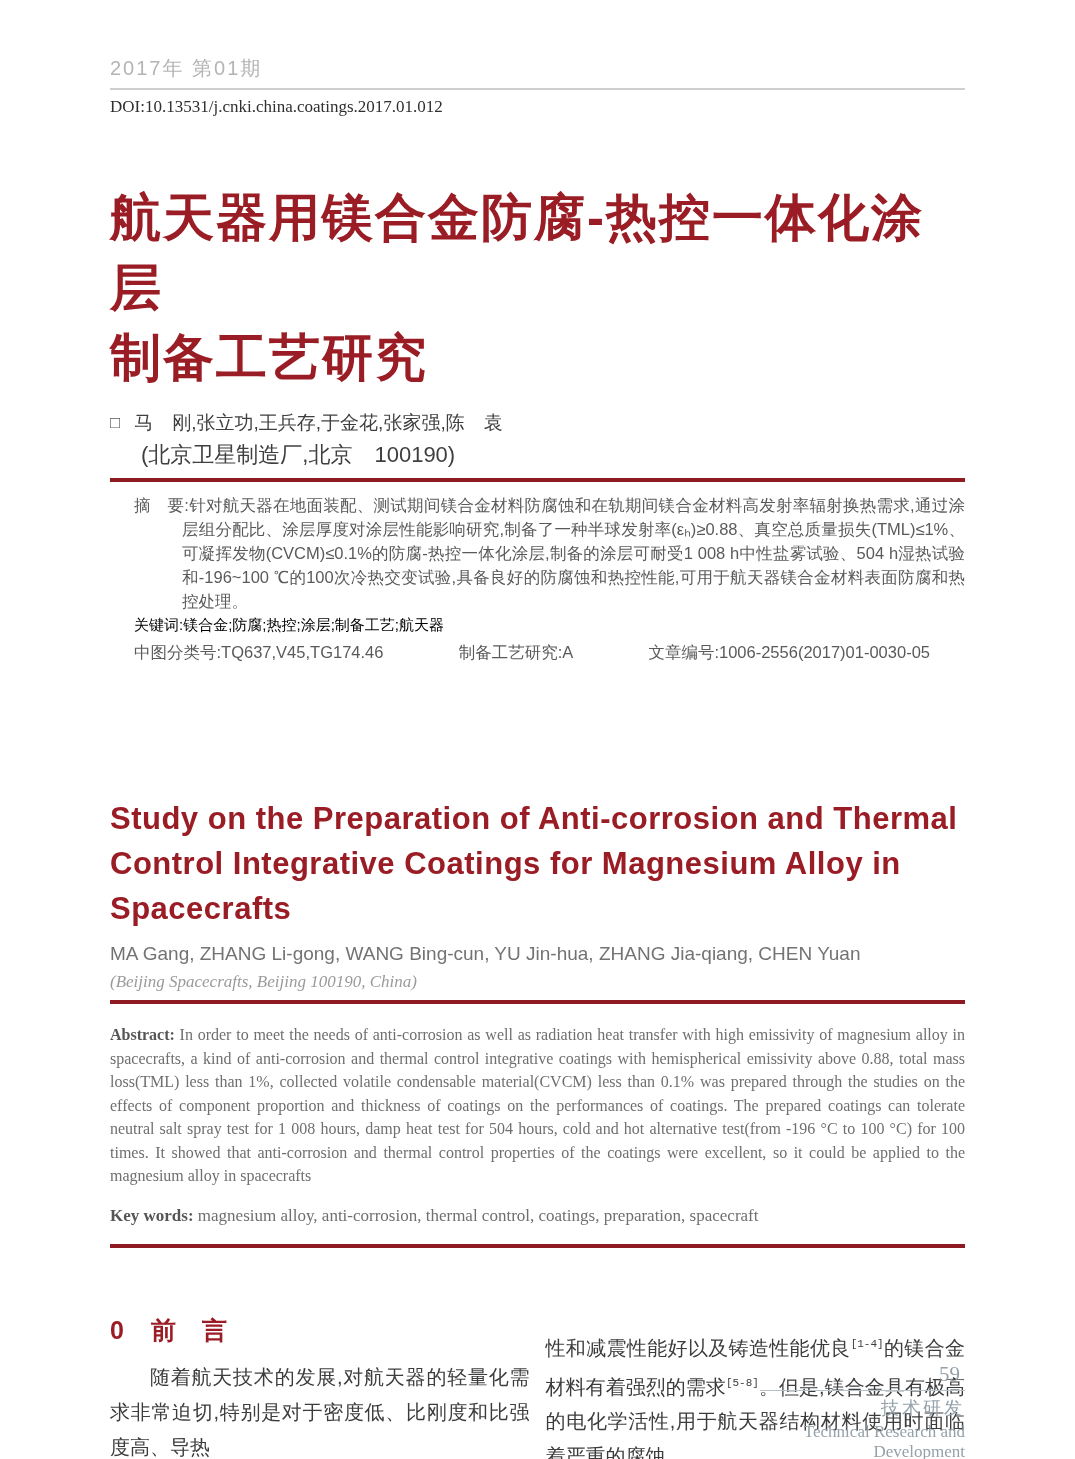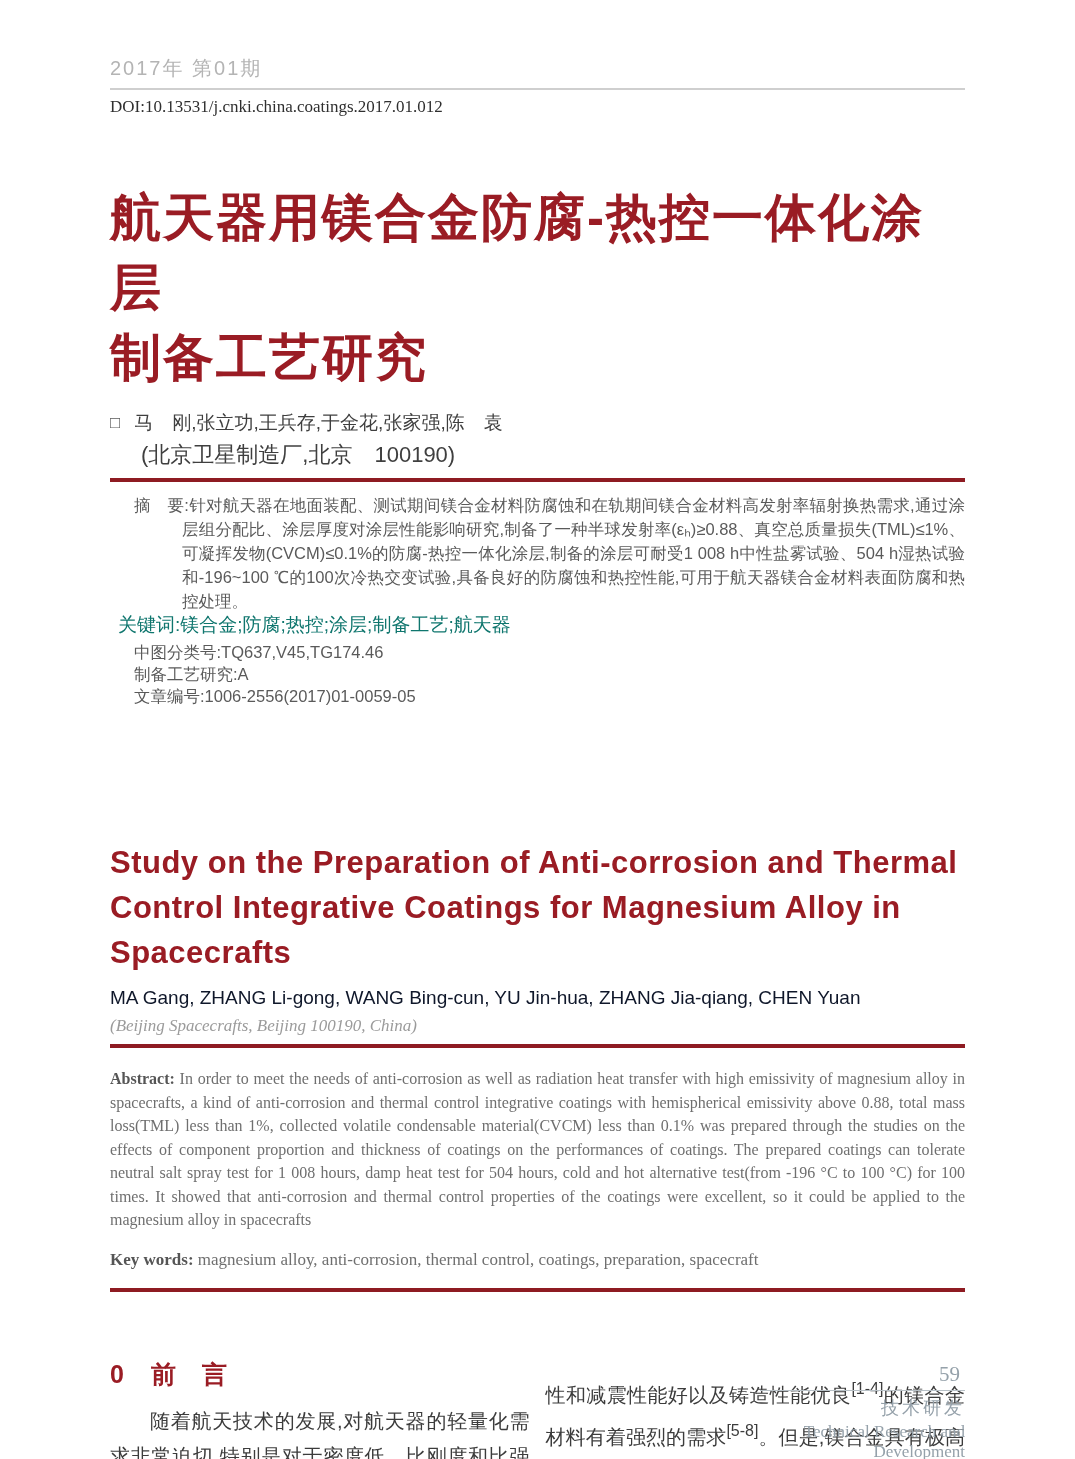--- a/index.html
+++ b/index.html
@@ -20,42 +20,42 @@
 
   
   .authors-cn { margin-top:17px; font-size:19px; color:#3f3f3f; display:flex; align-items:center; }
   .author-marker { color:#5a5a5a; font-size:17px; margin-right:14px; }
   .affil-cn { margin-top:4px; padding-left:31px; font-size:22px; color:#3f3f3f; }
 
   .red-rule { margin-top:8px; height:4px; background:#8e1b22; }
 
   
   .abs-cn { margin:11px 0 0 24px; font-size:16.5px; line-height:24px; color:#5a5a5a; text-align:justify; padding-left:48px; text-indent:-48px; }
-  .kw-cn { margin-left:8px; font-size:19px; line-height:24px; color:#0f766e; }
-  .class-row { margin:5px 0 0 24px; padding-right:35px; display:flex; justify-content:space-between; font-size:16.5px; color:#5a5a5a;flex-direction:column; }
+  .kw-cn { margin-left:24px; font-size:15px; line-height:24px; color:#000000; }
+  .class-row { margin:5px 0 0 24px; padding-right:35px; display:flex; justify-content:space-between; font-size:16.5px; color:#5a5a5a; }
 
   
   .title-en { margin-top:132px; color:#9a1c24; font-weight:bold; font-size:31px; line-height:45px; letter-spacing:0.5px; }
-  .authors-en { margin-top:12px; font-size:19px; color:#0f172a; }
+  .authors-en { margin-top:12px; font-size:19px; color:#737373; }
   .affil-en { margin-top:7px; font-size:17px; color:#9b9b9b; font-style:italic; font-family:"Liberation Serif", serif; }
 
   .abs-en { margin-top:19px; font-family:"Liberation Serif", serif; font-size:16px; line-height:23.5px; color:#6f6f6f; text-align:justify; }
   .abs-en b, .kw-en b { color:#555; }
   .kw-en { margin-top:12px; font-family:"Liberation Serif", serif; font-size:17px; line-height:23.5px; color:#6f6f6f; }
   .rule-after-kw { margin-top:6px; }
 
   
   .intro { margin-top:66px; display:flex; gap:16px; }
   .col { flex:1; }
   .intro-heading { color:#9a1c24; font-weight:bold; font-size:25px; letter-spacing:1px; }
   .intro-heading .num { margin-right:26px; }
   .intro-heading .txt { letter-spacing:26px; }
   .body-para { margin-top:13px; font-size:20px; line-height:35px; color:#3c3c3c; text-align:justify; }
   .indent2 { text-indent:2em; }
-  .body-para sup { font-size:16px; }
+  .body-para sup { font-size:11px;font-family:Liberation Mono, monospace; }
 
   
   .footer { position:absolute; top:1362px; right:110px; width:205px; text-align:right; color:#95a1aa; font-family:"Liberation Serif", serif; }
   .page-num { font-size:21px; padding-right:5px; }
   .footer-rule { margin-top:3px; border-top:1.5px solid #b7c0c6; }
   .sec-cn { margin-top:5px; font-size:18px; letter-spacing:3px; font-family:"Liberation Sans", sans-serif; }
   .sec-en { margin-top:2px; font-size:17px; }
 </style>
 </head>
 <body>
@@ -78,21 +78,21 @@
     </div>
     <div class="affil-cn">(北京卫星制造厂,北京　100190)</div>
 
     <div class="red-rule"></div>
 
     <p class="abs-cn"><span>摘　要:</span><span>针对航天器在地面装配、测试期间镁合金材料防腐蚀和在轨期间镁合金材料高发射率辐射换热需求,通过涂层组分配比、涂层厚度对涂层性能影响研究,制备了一种半球发射率(εₕ)≥0.88、真空总质量损失(TML)≤1%、可凝挥发物(CVCM)≤0.1%的防腐-热控一体化涂层,制备的涂层可耐受1 008 h中性盐雾试验、504 h湿热试验和-196~100 ℃的100次冷热交变试验,具备良好的防腐蚀和热控性能,可用于航天器镁合金材料表面防腐和热控处理。</span></p>
     <div class="kw-cn"><span>关键词:</span><span>镁合金;防腐;热控;涂层;制备工艺;航天器</span></div>
     <div class="class-row">
       <span>中图分类号:TQ637,V45,TG174.46</span>
       <span>制备工艺研究:A</span>
-      <span>文章编号:1006-2556(2017)01-0059-05</span>
+      <span>文章编号:1006-2556(2017)01-0030-05</span>
     </div>
 
     <div class="title-en">
       <div>Study on the Preparation of Anti-corrosion and Thermal</div>
       <div>Control Integrative Coatings for Magnesium Alloy in</div>
       <div>Spacecrafts</div>
     </div>
 
     <div class="authors-en">MA Gang, ZHANG Li-gong, WANG Bing-cun, YU Jin-hua, ZHANG Jia-qiang, CHEN Yuan</div>
     <div class="affil-en">(Beijing Spacecrafts, Beijing 100190, China)</div>

